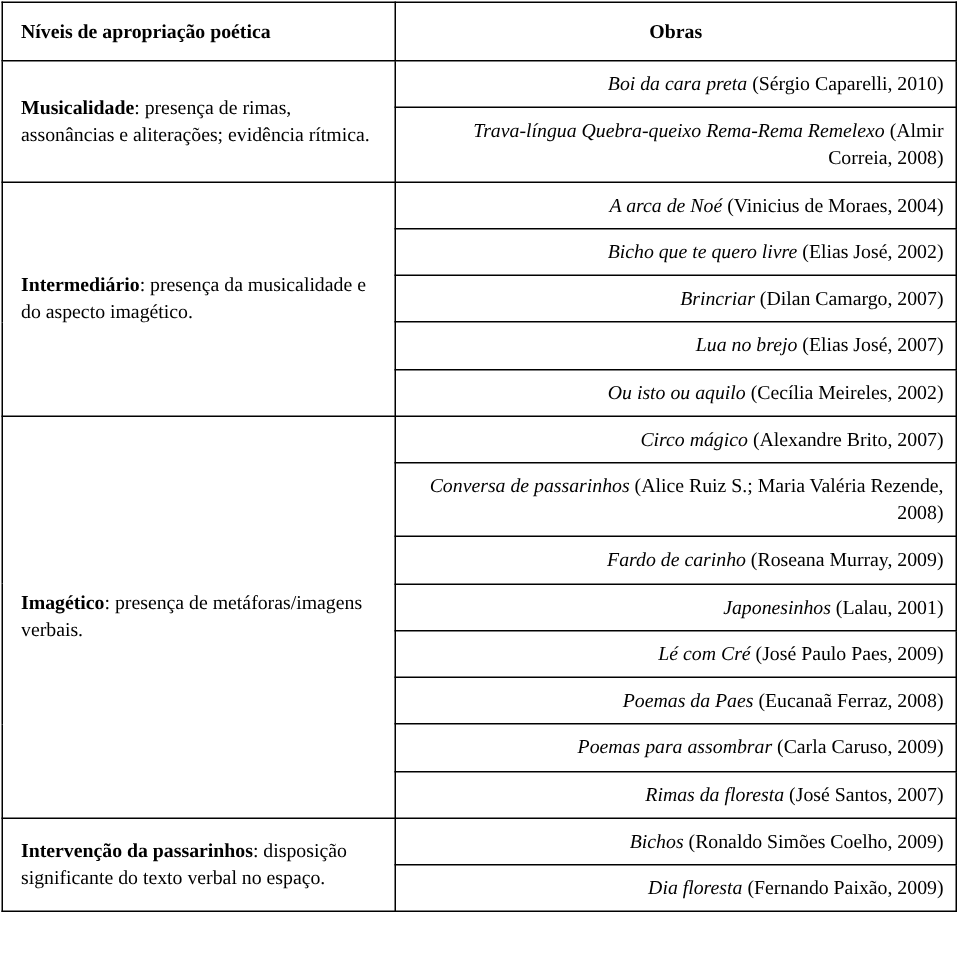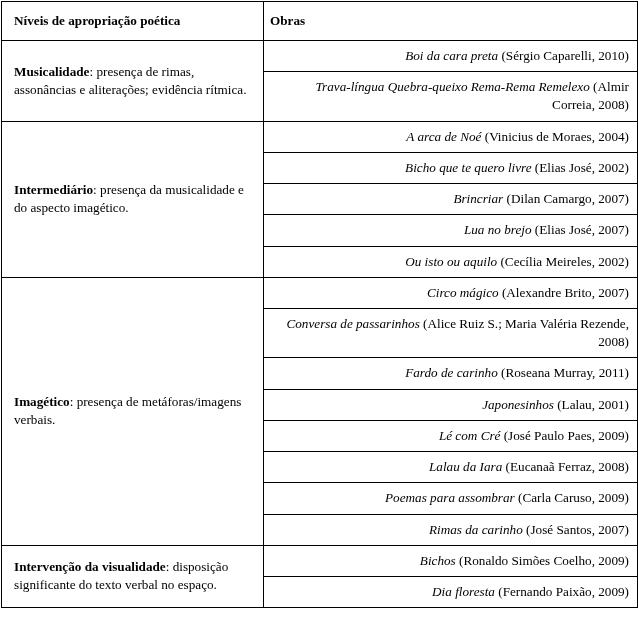--- a/index.html
+++ b/index.html
@@ -37,21 +37,21 @@
   col.col-levels { width: 262px; }
   col.col-works  { width: 374px; }
 
   th.header-cell {
     font-weight: bold;
     font-size: 13.6px;
     height: 30px;
     padding: 4px 6px;
   }
   th.header-levels { text-align: left; padding-left: 12px; }
-  th.header-works  { text-align: left; }
+  th.header-works  { text-align: center; }
 
   td.level-cell {
     padding: 7px 8px 7px 12px;
     vertical-align: middle;
     text-align: left;
   }
   td.level-cell .level-term {
     font-weight: bold;
     text-align: center;
   }
@@ -111,39 +111,39 @@
           <td class="work-cell"><span class="work-title">Ou isto ou aquilo</span><span class="work-credit"> (Cecília Meireles, 2002)</span></td>
         </tr>
         <tr>
           <td class="level-cell" rowspan="8"><span class="level-term">Imagético</span><span class="level-desc">: presença de metáforas/imagens verbais.</span></td>
           <td class="work-cell"><span class="work-title">Circo mágico</span><span class="work-credit"> (Alexandre Brito, 2007)</span></td>
         </tr>
         <tr>
           <td class="work-cell"><span class="work-title">Conversa de passarinhos</span><span class="work-credit"> (Alice Ruiz S.; Maria Valéria Rezende, 2008)</span></td>
         </tr>
         <tr>
-          <td class="work-cell"><span class="work-title">Fardo de carinho</span><span class="work-credit"> (Roseana Murray, 2011)</span></td>
+          <td class="work-cell"><span class="work-title">Fardo de carinho</span><span class="work-credit"> (Roseana Murray, 2009)</span></td>
         </tr>
         <tr>
           <td class="work-cell"><span class="work-title">Japonesinhos</span><span class="work-credit"> (Lalau, 2001)</span></td>
         </tr>
         <tr>
           <td class="work-cell"><span class="work-title">Lé com Cré</span><span class="work-credit"> (José Paulo Paes, 2009)</span></td>
         </tr>
         <tr>
-          <td class="work-cell"><span class="work-title">Lalau da Iara</span><span class="work-credit"> (Eucanaã Ferraz, 2008)</span></td>
+          <td class="work-cell"><span class="work-title">Poemas da Paes</span><span class="work-credit"> (Eucanaã Ferraz, 2008)</span></td>
         </tr>
         <tr>
           <td class="work-cell"><span class="work-title">Poemas para assombrar</span><span class="work-credit"> (Carla Caruso, 2009)</span></td>
         </tr>
         <tr>
-          <td class="work-cell"><span class="work-title">Rimas da carinho</span><span class="work-credit"> (José Santos, 2007)</span></td>
+          <td class="work-cell"><span class="work-title">Rimas da floresta</span><span class="work-credit"> (José Santos, 2007)</span></td>
         </tr>
         <tr>
-          <td class="level-cell" rowspan="2"><span class="level-term">Intervenção da visualidade</span><span class="level-desc">: disposição significante do texto verbal no espaço.</span></td>
+          <td class="level-cell" rowspan="2"><span class="level-term">Intervenção da passarinhos</span><span class="level-desc">: disposição significante do texto verbal no espaço.</span></td>
           <td class="work-cell"><span class="work-title">Bichos</span><span class="work-credit"> (Ronaldo Simões Coelho, 2009)</span></td>
         </tr>
         <tr>
           <td class="work-cell"><span class="work-title">Dia floresta</span><span class="work-credit"> (Fernando Paixão, 2009)</span></td>
         </tr>
       </tbody>
   </table>
 </div>
 
 </body></html>

